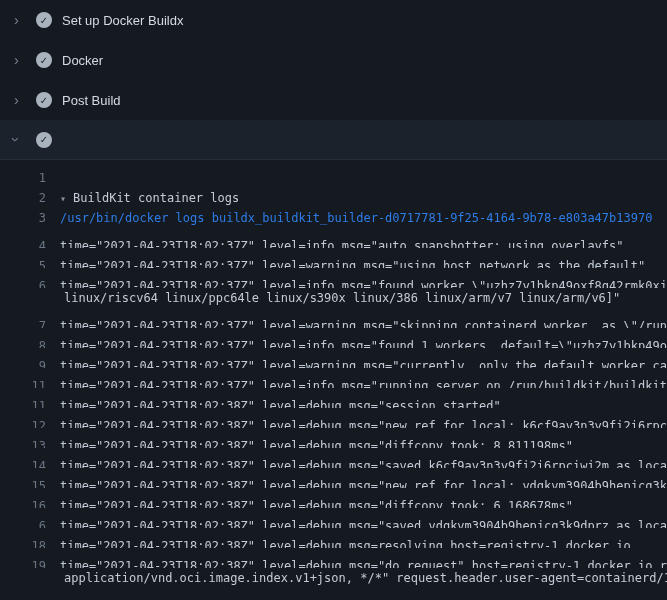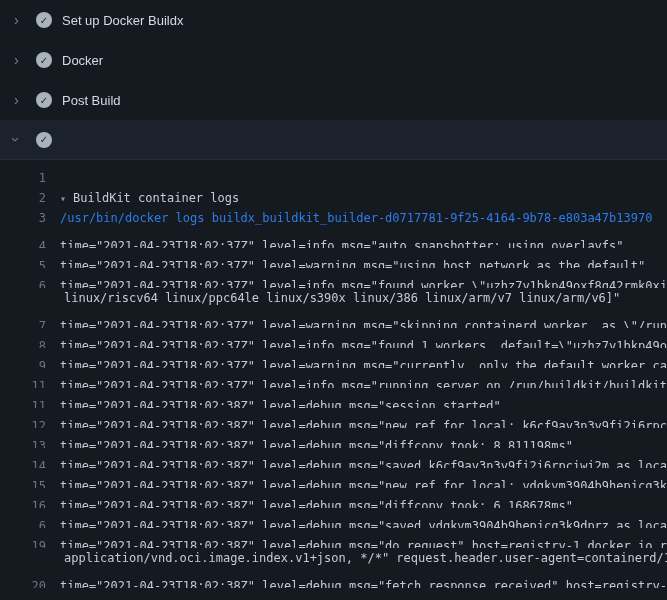--- a/index.html
+++ b/index.html
@@ -218,20 +218,25 @@
         
         <span class="text">time="2021-04-23T18:02:38Z" level=debug msg="diffcopy took: 6.168678ms"</span>
       </div>
 
       <div class="log-line log">
         <span class="num">6</span>
         
         <span class="text">time="2021-04-23T18:02:38Z" level=debug msg="saved vdqkvm3904b9hepjcq3k9dprz as local"</span>
       </div>
 
+      <div class="log-line log">
+        <span class="num">18</span>
+        
+        <span class="text">time="2021-04-23T18:02:38Z" level=debug msg=resolving host=registry-1.docker.io</span>
+      </div>
 
       <div class="log-line log">
         <span class="num">19</span>
         
         <span class="text">time="2021-04-23T18:02:38Z" level=debug msg="do request" host=registry-1.docker.io re</span>
       </div>
 
       <div class="log-line wrap">
         <span class="num"></span>
         

